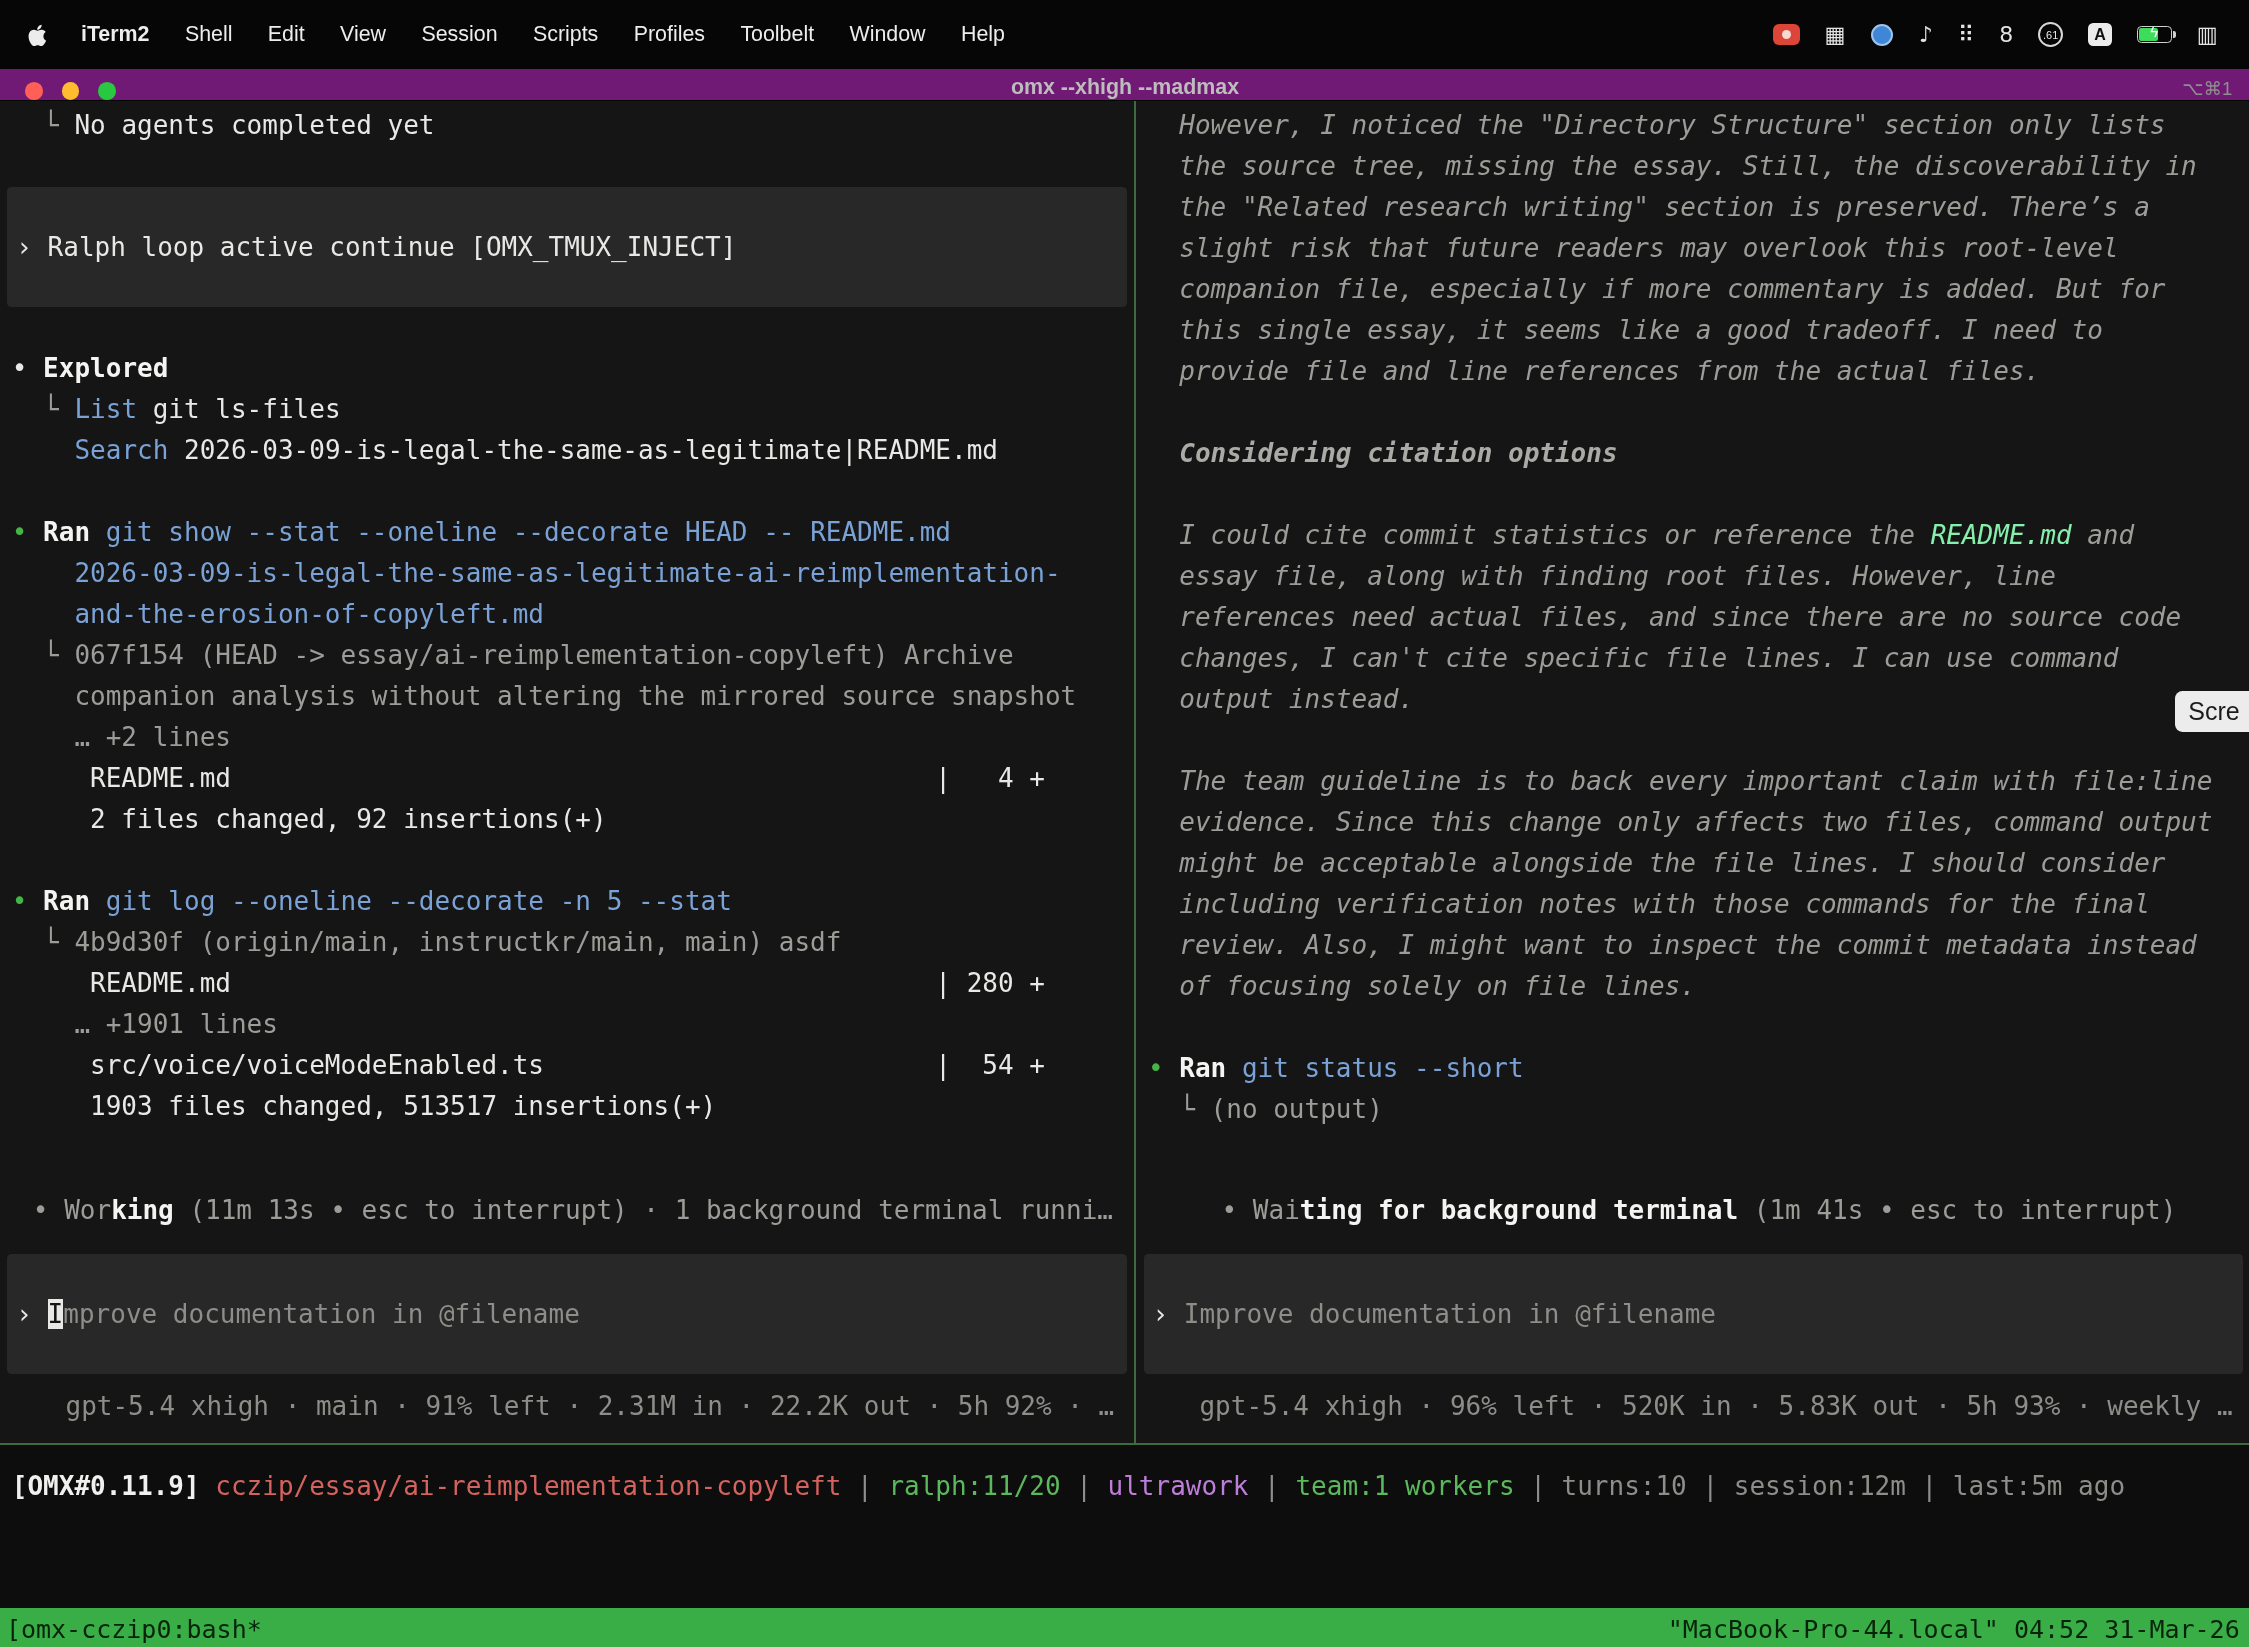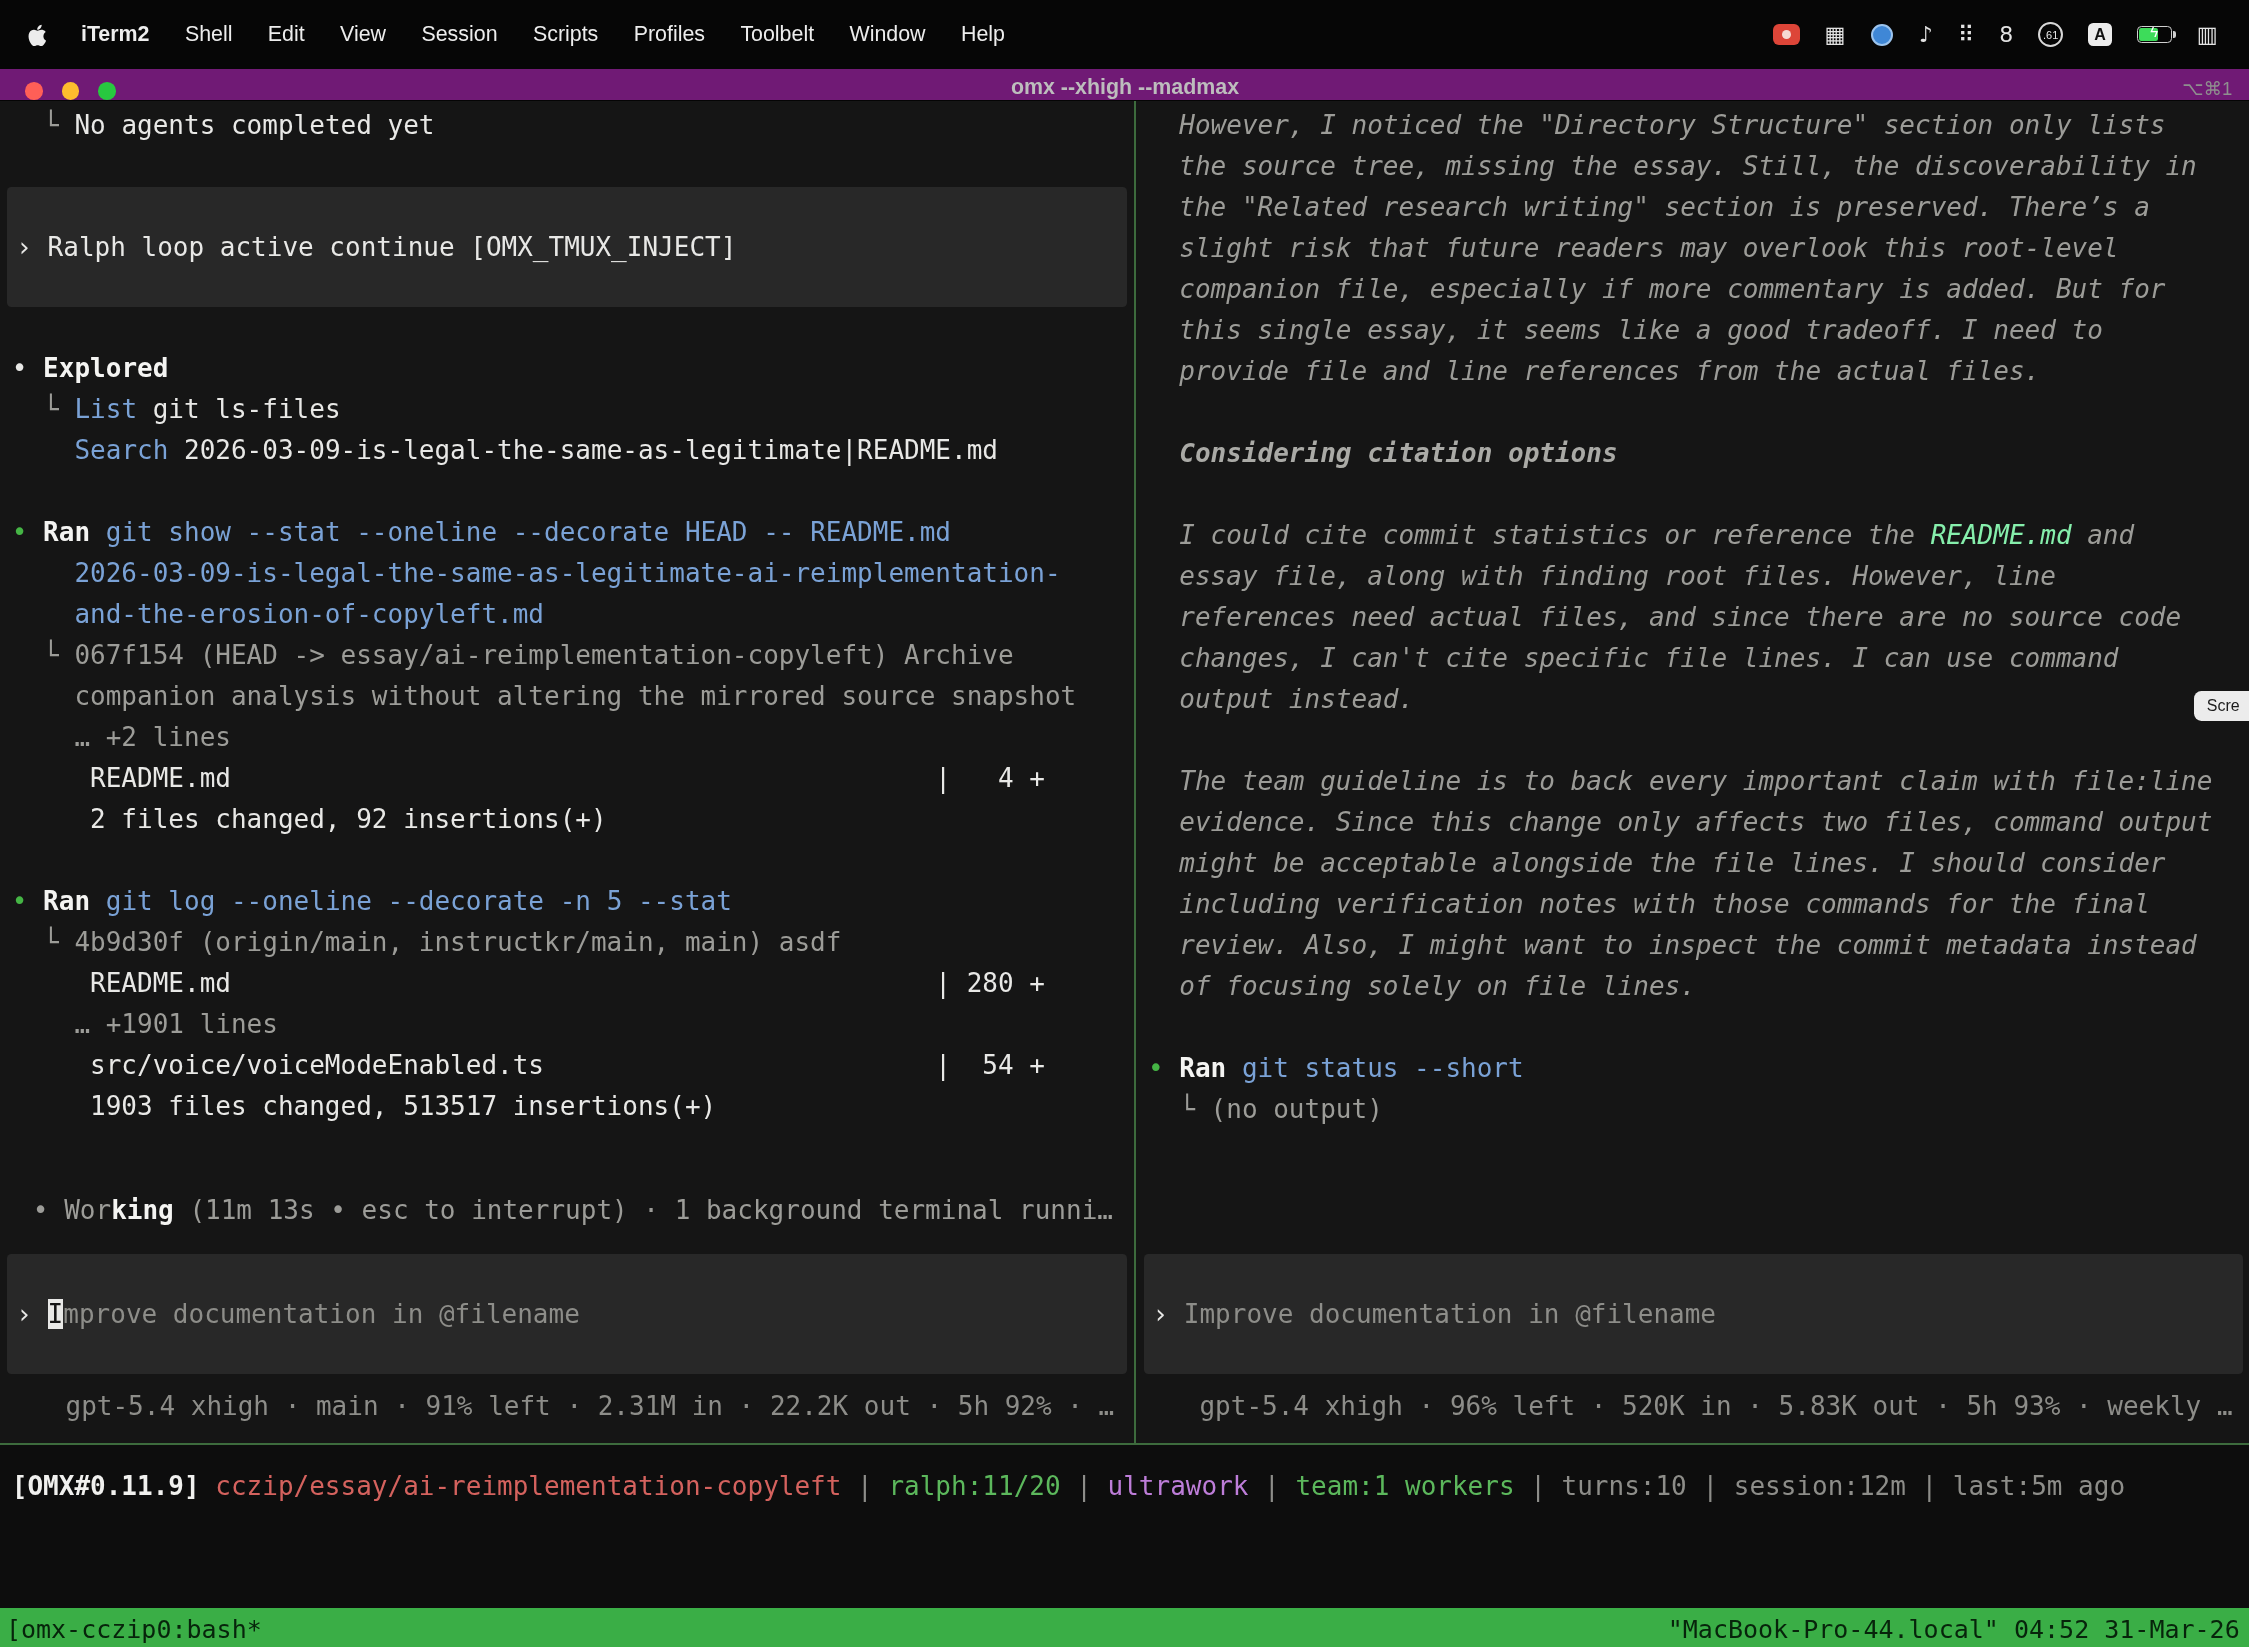--- a/index.html
+++ b/index.html
@@ -97,21 +97,21 @@
 
   .tmux {
     height:43px; background:#3aae46; color:#07240b;
     display:flex; align-items:center; justify-content:space-between;
     font-size:25px; white-space:pre; padding:0 10.3px 0 5.9px;
   }
 
   
   .edge-tip {
     position:absolute; right:0; top:691px; background:#ececec; color:#1c1c1c;
-    font-family:"Liberation Sans", sans-serif; font-size:16px;
+    font-family:"Liberation Sans", sans-serif; font-size:25px;
     padding:5.9px 10.3px 5.9px 13.3px; border-radius:7.4px 0 0 7.4px; z-index:5;
   }
 </style>
 </head>
 <body>
 
 <div class="menu-bar">
   <div class="apple-wrap">
     <svg width="19" height="22" viewBox="0 0 20 24" fill="#ececec" xmlns="http://www.w3.org/2000/svg">
       <path d="M17.5 13.3c0-3 2.5-4.5 2.6-4.6-1.4-2.1-3.6-2.4-4.4-2.4-1.9-.2-3.6 1.1-4.6 1.1-.9 0-2.4-1.1-3.9-1-2 0-3.9 1.2-4.9 3-2.1 3.6-.5 9 1.5 11.9 1 1.4 2.2 3 3.7 2.9 1.5-.1 2-.9 3.8-.9s2.3.9 3.9.9 2.6-1.4 3.6-2.8c1.1-1.6 1.6-3.2 1.6-3.3-.1 0-3-1.2-2.9-4.8zM14.4 4.6c.8-1 1.4-2.4 1.2-3.8-1.2 0-2.7.8-3.5 1.8-.8.9-1.5 2.3-1.3 3.7 1.4.1 2.8-.7 3.6-1.7z"></path>
@@ -209,20 +209,21 @@
         <div class="ln"><span class="sg t">  The team guideline is to back every important claim with file:line</span></div>
         <div class="ln"><span class="sg t">  evidence. Since this change only affects two files, command output</span></div>
         <div class="ln"><span class="sg t">  might be acceptable alongside the file lines. I should consider</span></div>
         <div class="ln"><span class="sg t">  including verification notes with those commands for the final</span></div>
         <div class="ln"><span class="sg t">  review. Also, I might want to inspect the commit metadata instead</span></div>
         <div class="ln"><span class="sg t">  of focusing solely on file lines.</span></div>
         <div class="ln"></div>
         <div class="ln"><span class="sg gn">• </span><span class="sg wb">Ran</span><span class="sg bl"> git status --short</span></div>
         <div class="ln"><span class="sg d">  └ (no output)</span></div>
         <div class="bottom">
+          <div class="ln"><span class="sg d">• Wai</span><span class="sg wb">ting for background terminal</span><span class="sg d"> (1m 41s • esc to interrupt)</span></div>
           <div class="sp32"></div>
           <div class="box">
             <div class="ln"><span class="sg w">› </span><span class="sg d2">Improve documentation in @filename</span></div>
           </div>
           <div class="sp16"></div>
           <div class="ln status"><span class="sg d2">gpt-5.4 xhigh · 96% left · 520K in · 5.83K out · 5h 93% · weekly …</span></div>
         </div>
       </div>
   </div>
   <div class="hdivider"></div>

